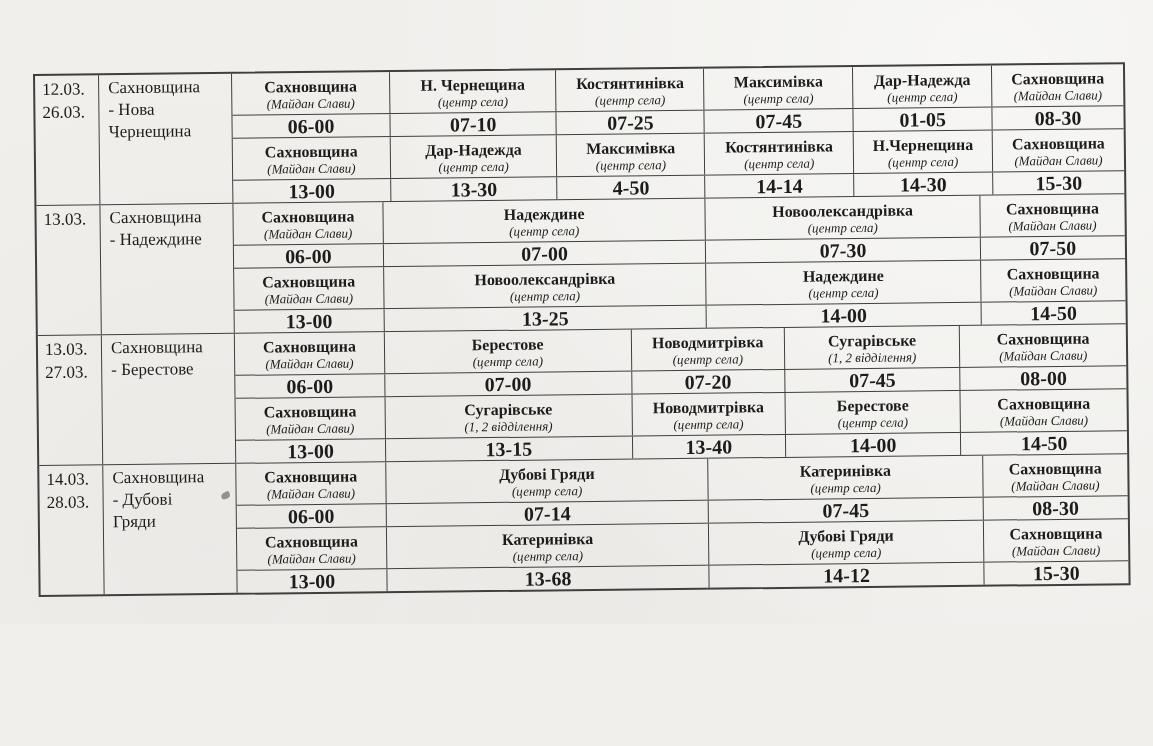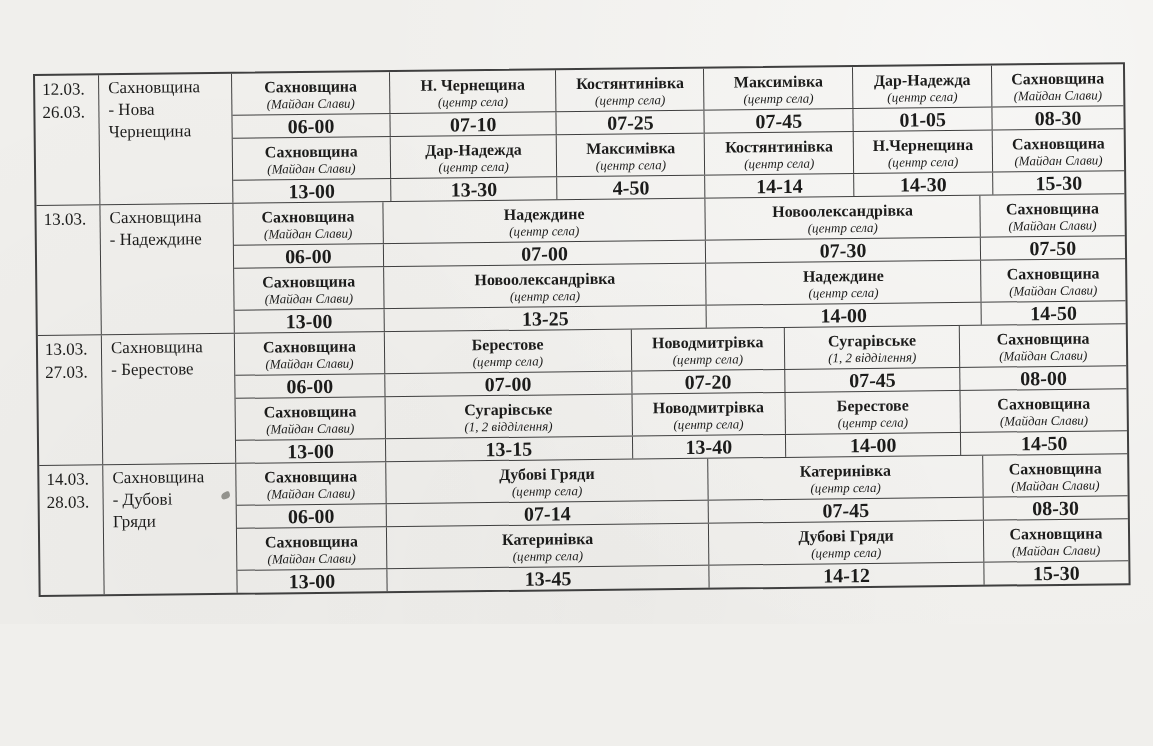--- a/index.html
+++ b/index.html
@@ -390,21 +390,21 @@
             <div class="col" style="flex: 0 0 16.3%;">
               <div class="stop-name">Сахновщина</div>
               <div class="stop-note">(Майдан Слави)</div>
             </div>
           </div>
           <div class="row time-row">
             <div class="col" style="flex: 0 0 16.7%;">
               <div class="time-val">13-00</div>
             </div>
             <div class="col" style="flex: 0 0 36.2%;">
-              <div class="time-val">13-45</div>
+              <div class="time-val">13-68</div>
             </div>
             <div class="col" style="flex: 0 0 30.8%;">
               <div class="time-val">14-12</div>
             </div>
             <div class="col" style="flex: 0 0 16.3%;">
               <div class="time-val">15-30</div>
             </div>
           </div>
         </div>
       </div>

